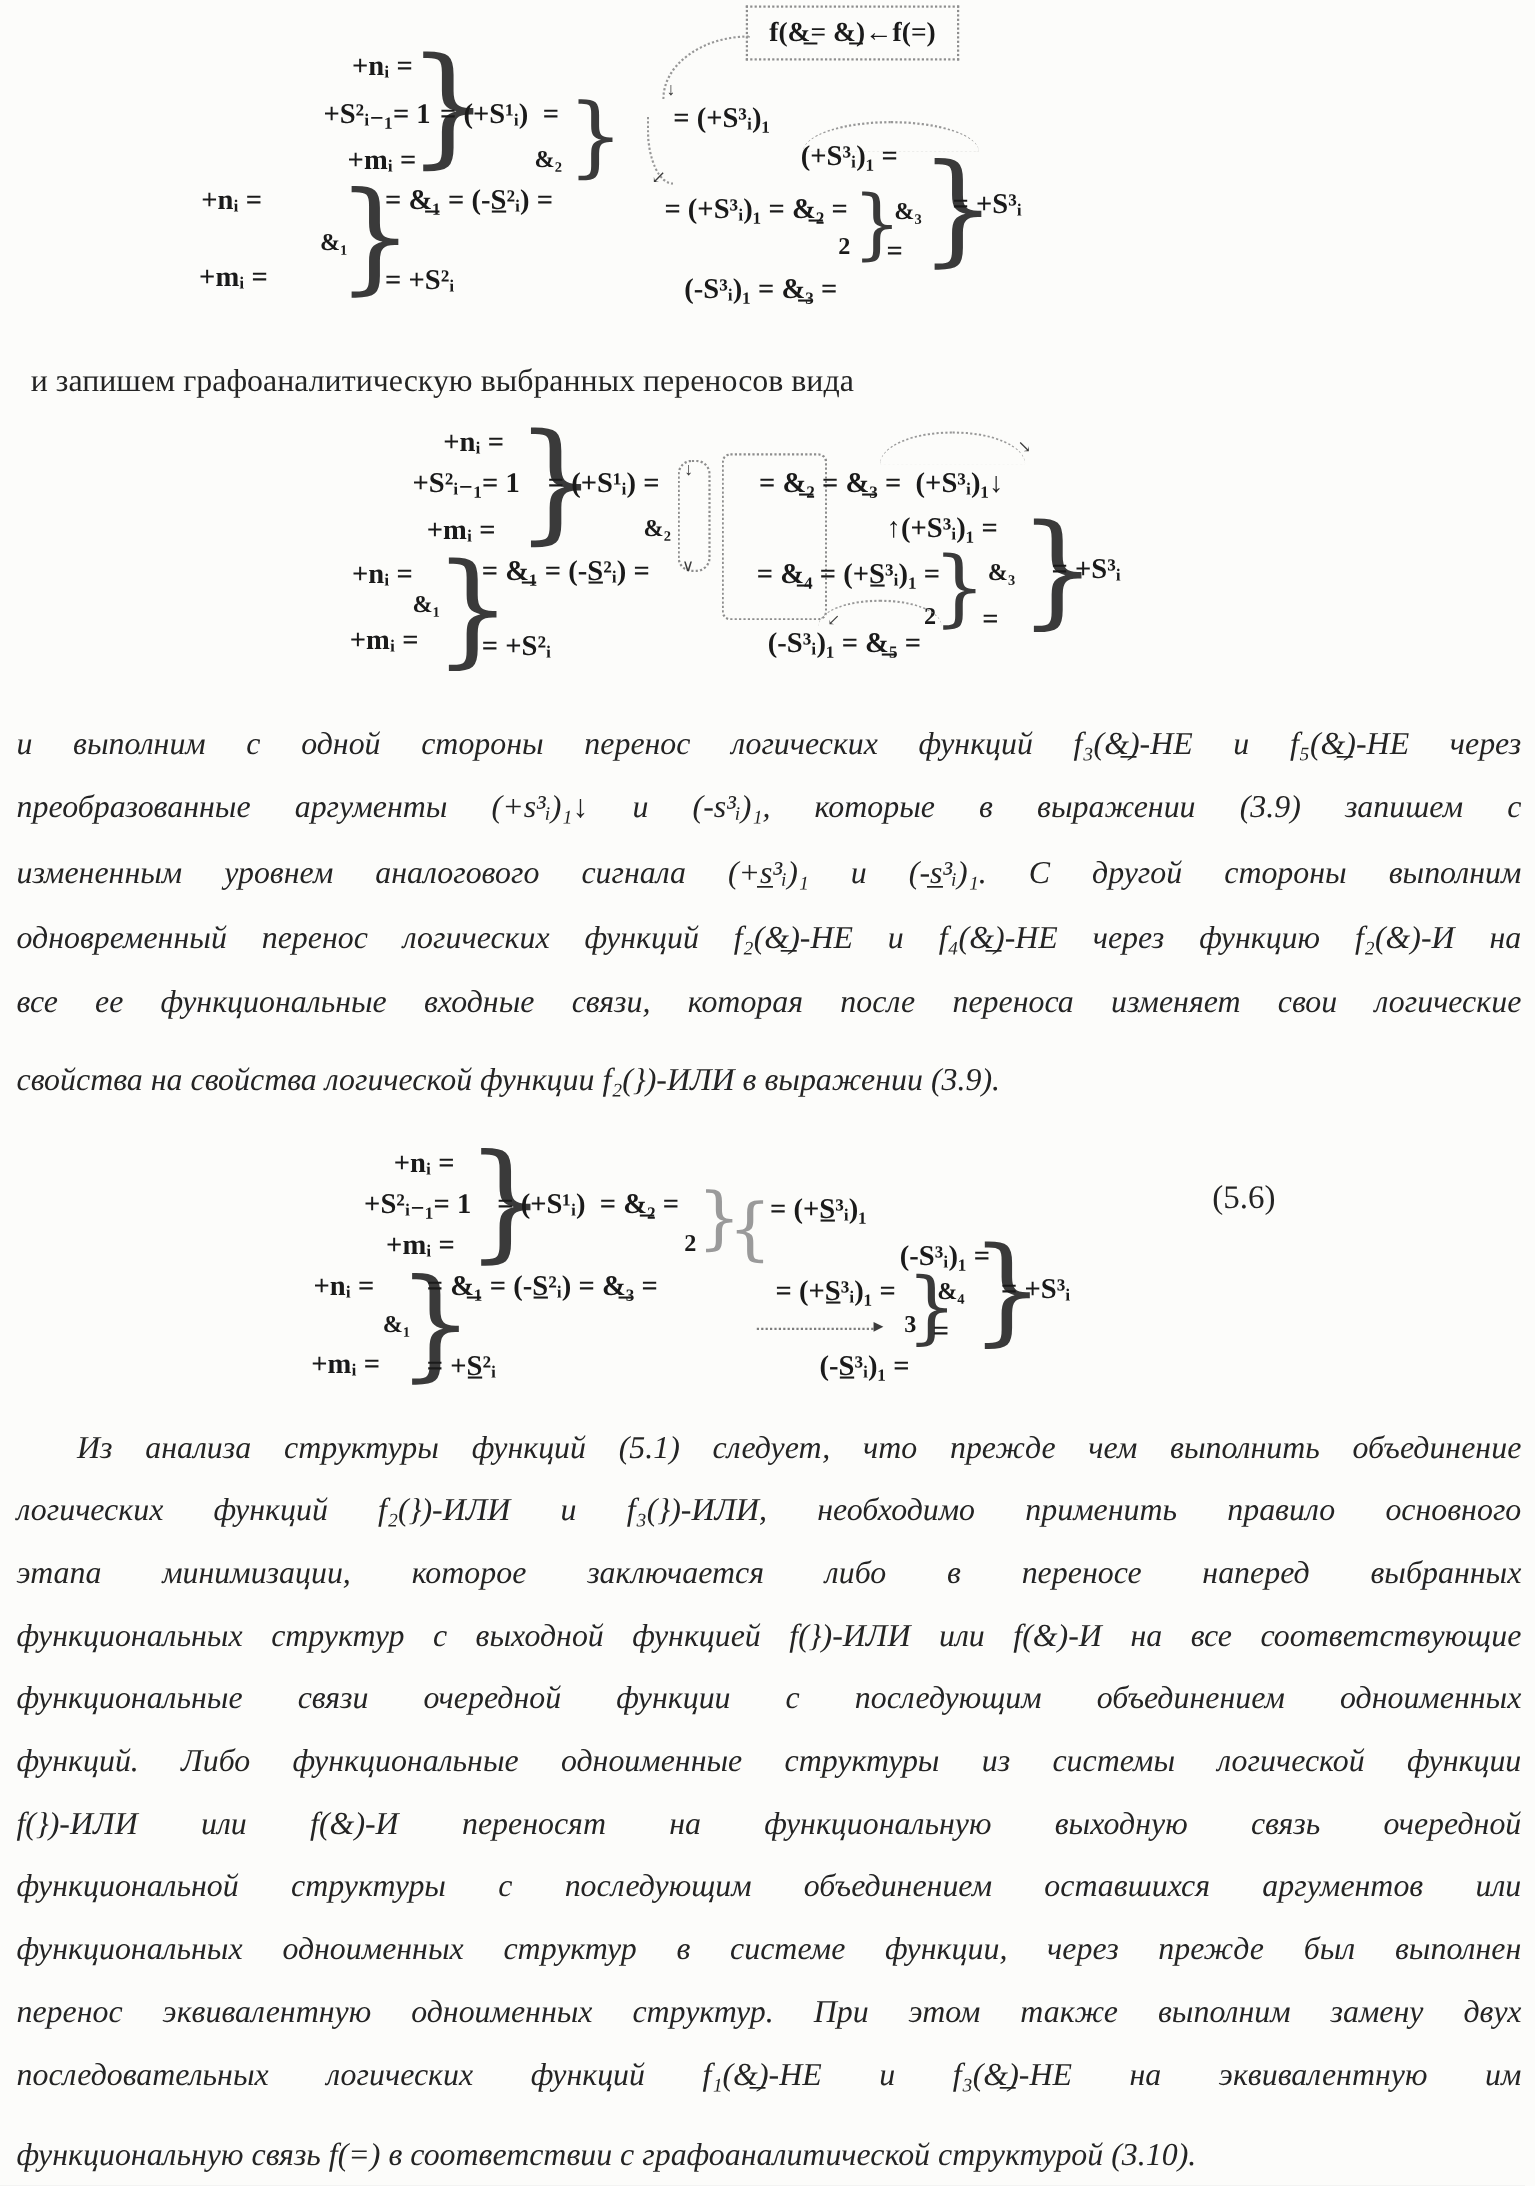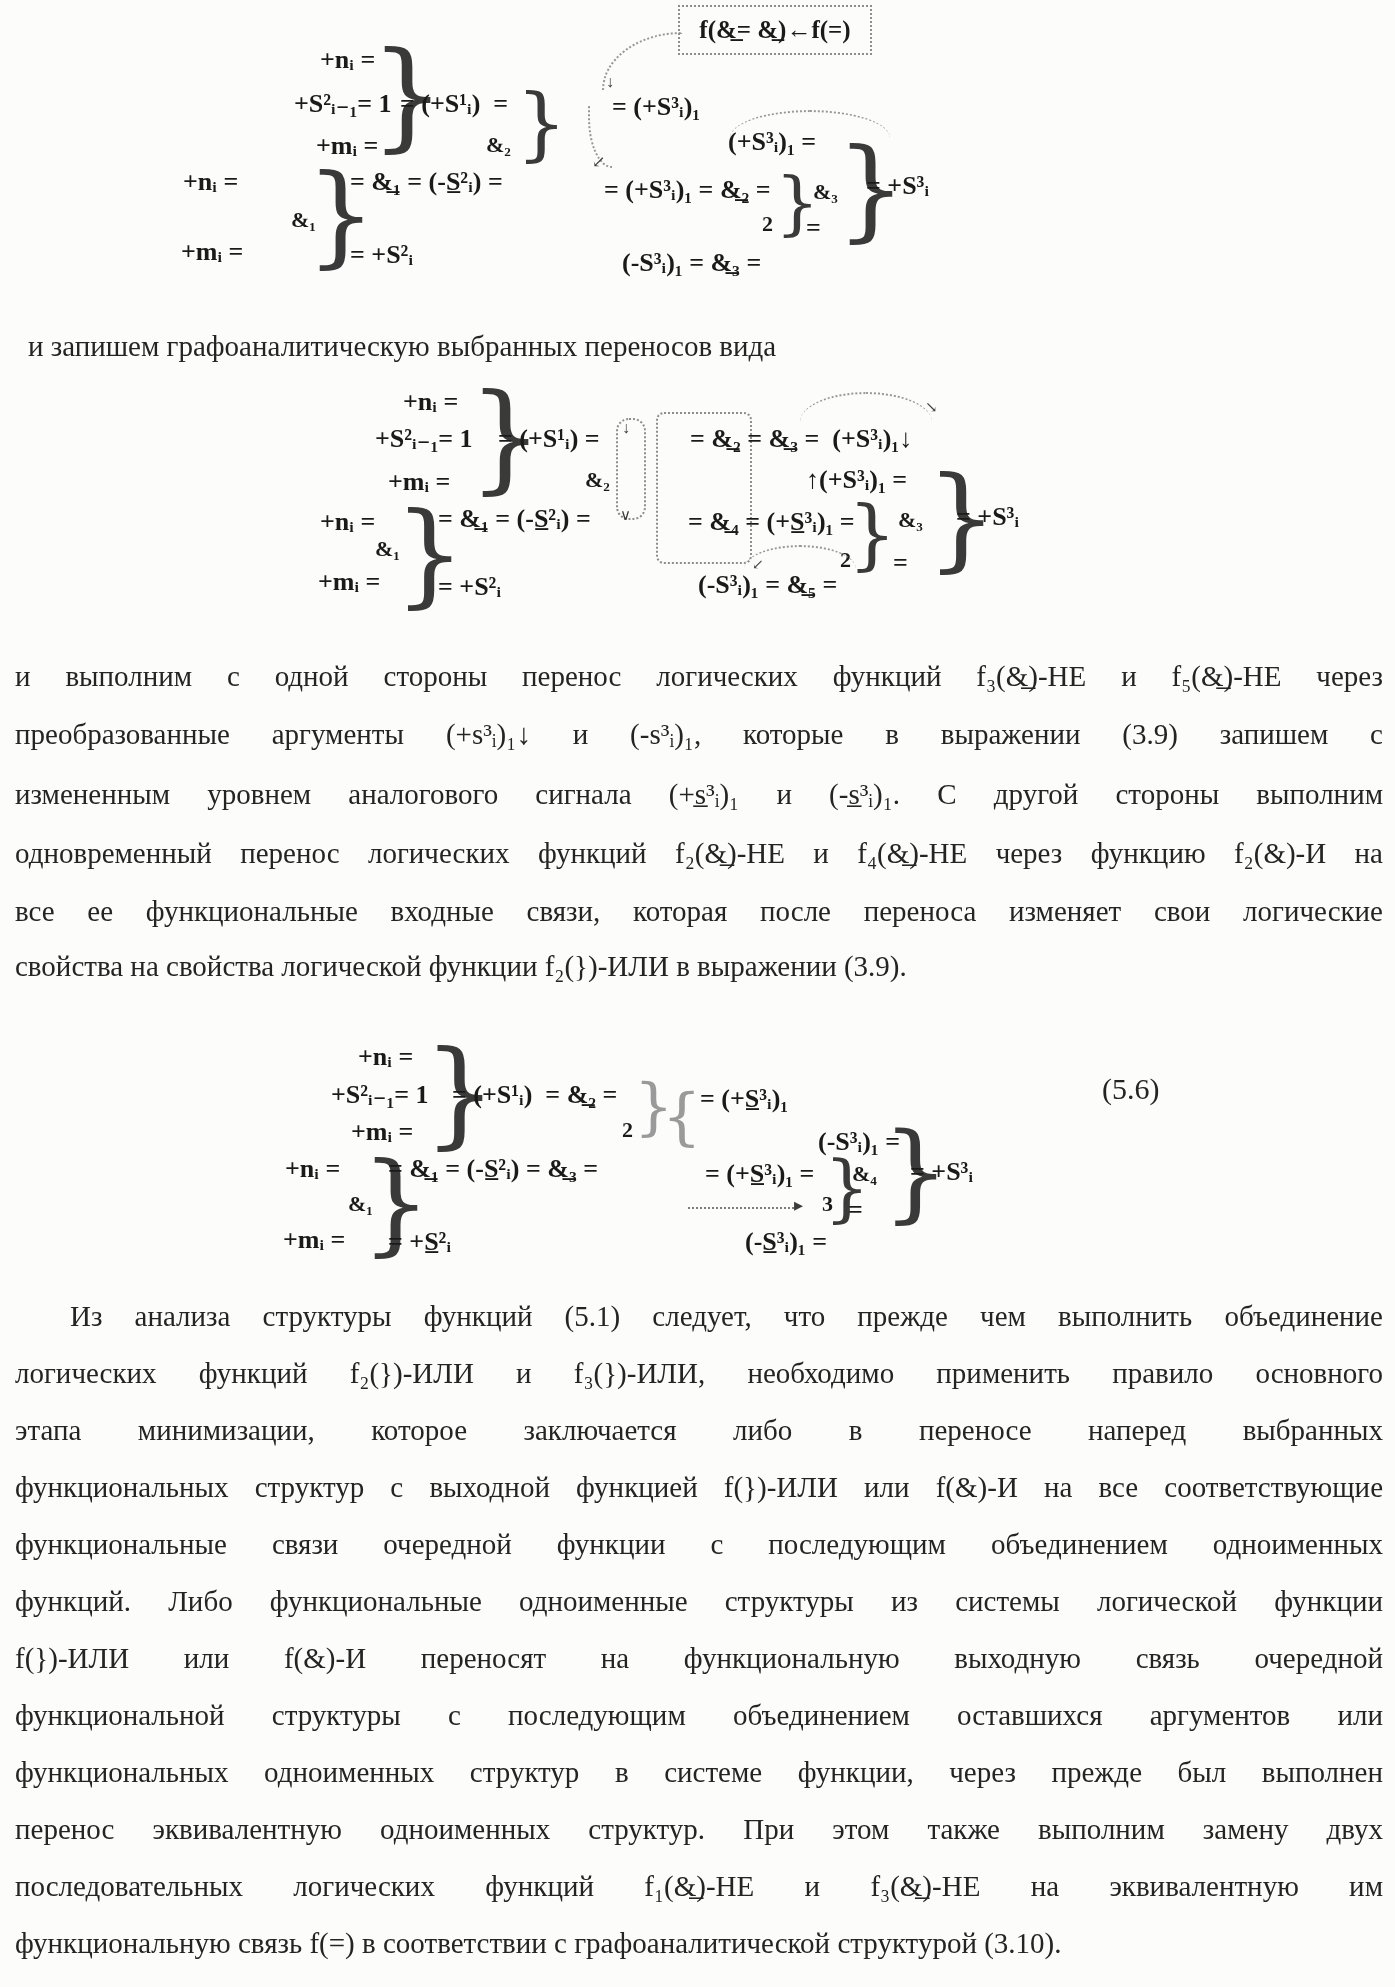--- a/index.html
+++ b/index.html
@@ -3,22 +3,22 @@
 <meta charset="utf-8">
 <style>
   html,body{margin:0;padding:0;background:#e8e8e8;}
   #page{position:relative;width:1395px;height:1987px;background:#fcfcfa;overflow:hidden;
         font-family:"Liberation Serif","DejaVu Serif",serif;color:#1e1e1e;}
   .tok{position:absolute;font-weight:700;font-size:26px;line-height:1.1;white-space:pre;color:#1a1a1a;}
   .tok.sm{font-size:22px;}
   .brace{position:absolute;font-weight:400;line-height:1;color:#3a3a3a;font-family:"DejaVu Serif",serif;}
   .brace.gray{color:#9a9a9a;}
   .textline{position:absolute;left:15px;width:1368px;font-size:29px;line-height:1.15;
-            text-align:justify;text-align-last:justify;color:#242424;}
-  .textline.last{text-align-last:left;}
+            text-align:justify;text-align-last:justify;color:#242424;font-style:italic;}
+  .textline.last{text-align-last:left;margin-top:16px;}
   .caption{position:absolute;left:28px;top:330px;font-size:29px;color:#242424;}
   .dotbox{position:absolute;border:2px dotted #8d8d8d;}
   .fbox{display:flex;align-items:center;justify-content:center;font-weight:700;font-size:25px;color:#1a1a1a;}
   .arc{position:absolute;}
   .arc-top{border-top:2px dotted #979797;border-radius:50% 50% 0 0 / 100% 100% 0 0;}
   .arc-tl{border-top:2px dotted #979797;border-left:2px dotted #979797;border-top-left-radius:100% 100%;}
   .arc-bl{border-left:2px dotted #979797;border-bottom:2px dotted #979797;border-bottom-left-radius:100% 80%;}
   .dotline{position:absolute;border-top:2px dotted #7d7d7d;height:0;}
   .sym{position:absolute;color:#3c3c3c;line-height:1;}
   .eqlabel{position:absolute;font-size:30px;color:#242424;}

